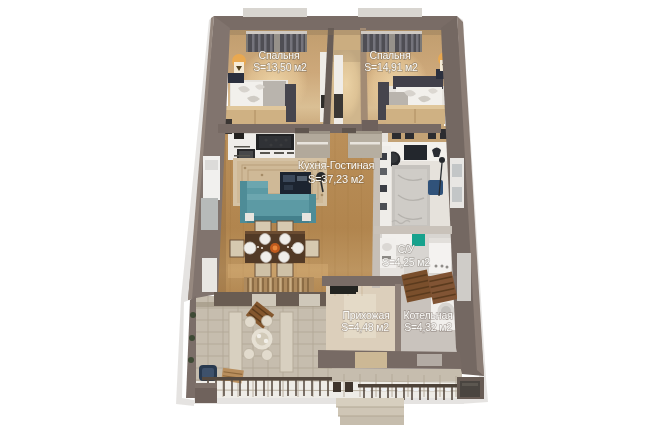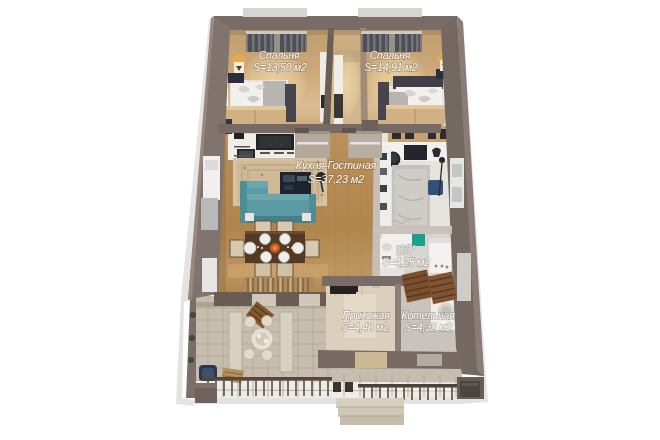--- a/index.html
+++ b/index.html
@@ -1,16 +1,16 @@
 <!DOCTYPE html>
 <html><head>
 <meta charset="utf-8">
 <style>
   html,body{margin:0;padding:0;background:#ffffff;}
-  .page{position:relative;width:660px;height:440px;background:#f97316;overflow:hidden;font-style:italic;}
+  .page{position:relative;width:660px;height:440px;background:#f97316;overflow:hidden;}
   svg{display:block;}
   text{font-family:"Liberation Sans",sans-serif;}
 </style>
 </head>
 <body>
 <div class="page">
 <svg width="660" height="440" viewBox="0 0 660 440">
 <defs>
   <linearGradient id="woodLR" x1="0" y1="0" x2="0" y2="1">
     <stop offset="0" stop-color="#bb905a"></stop>

